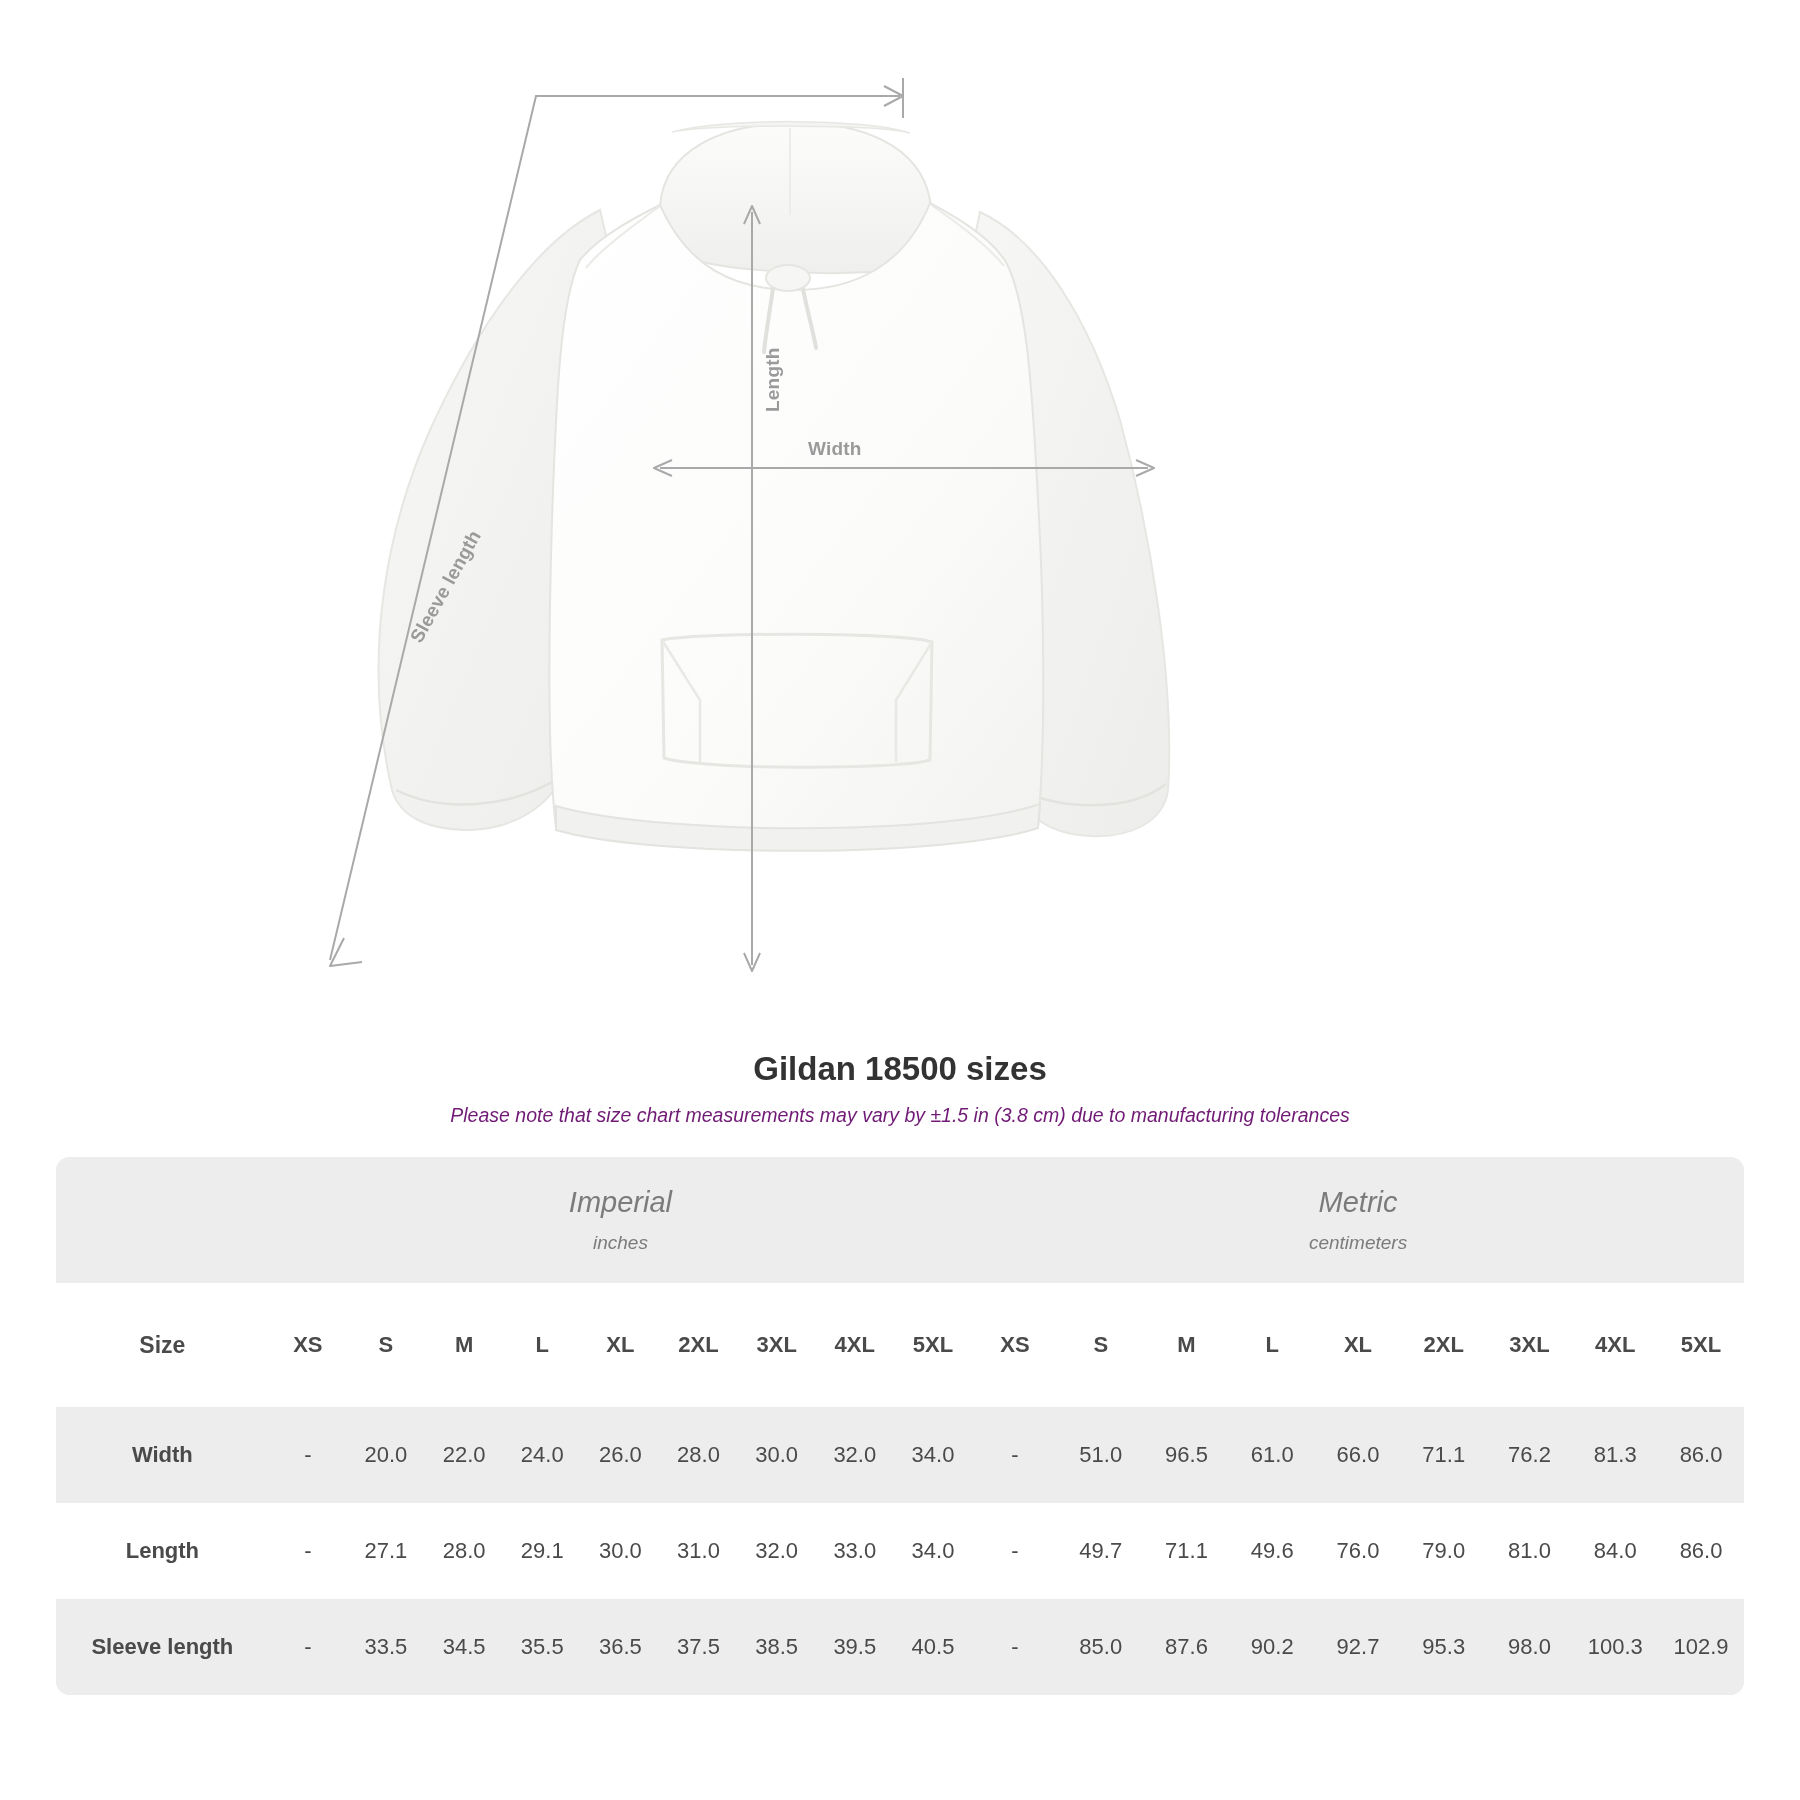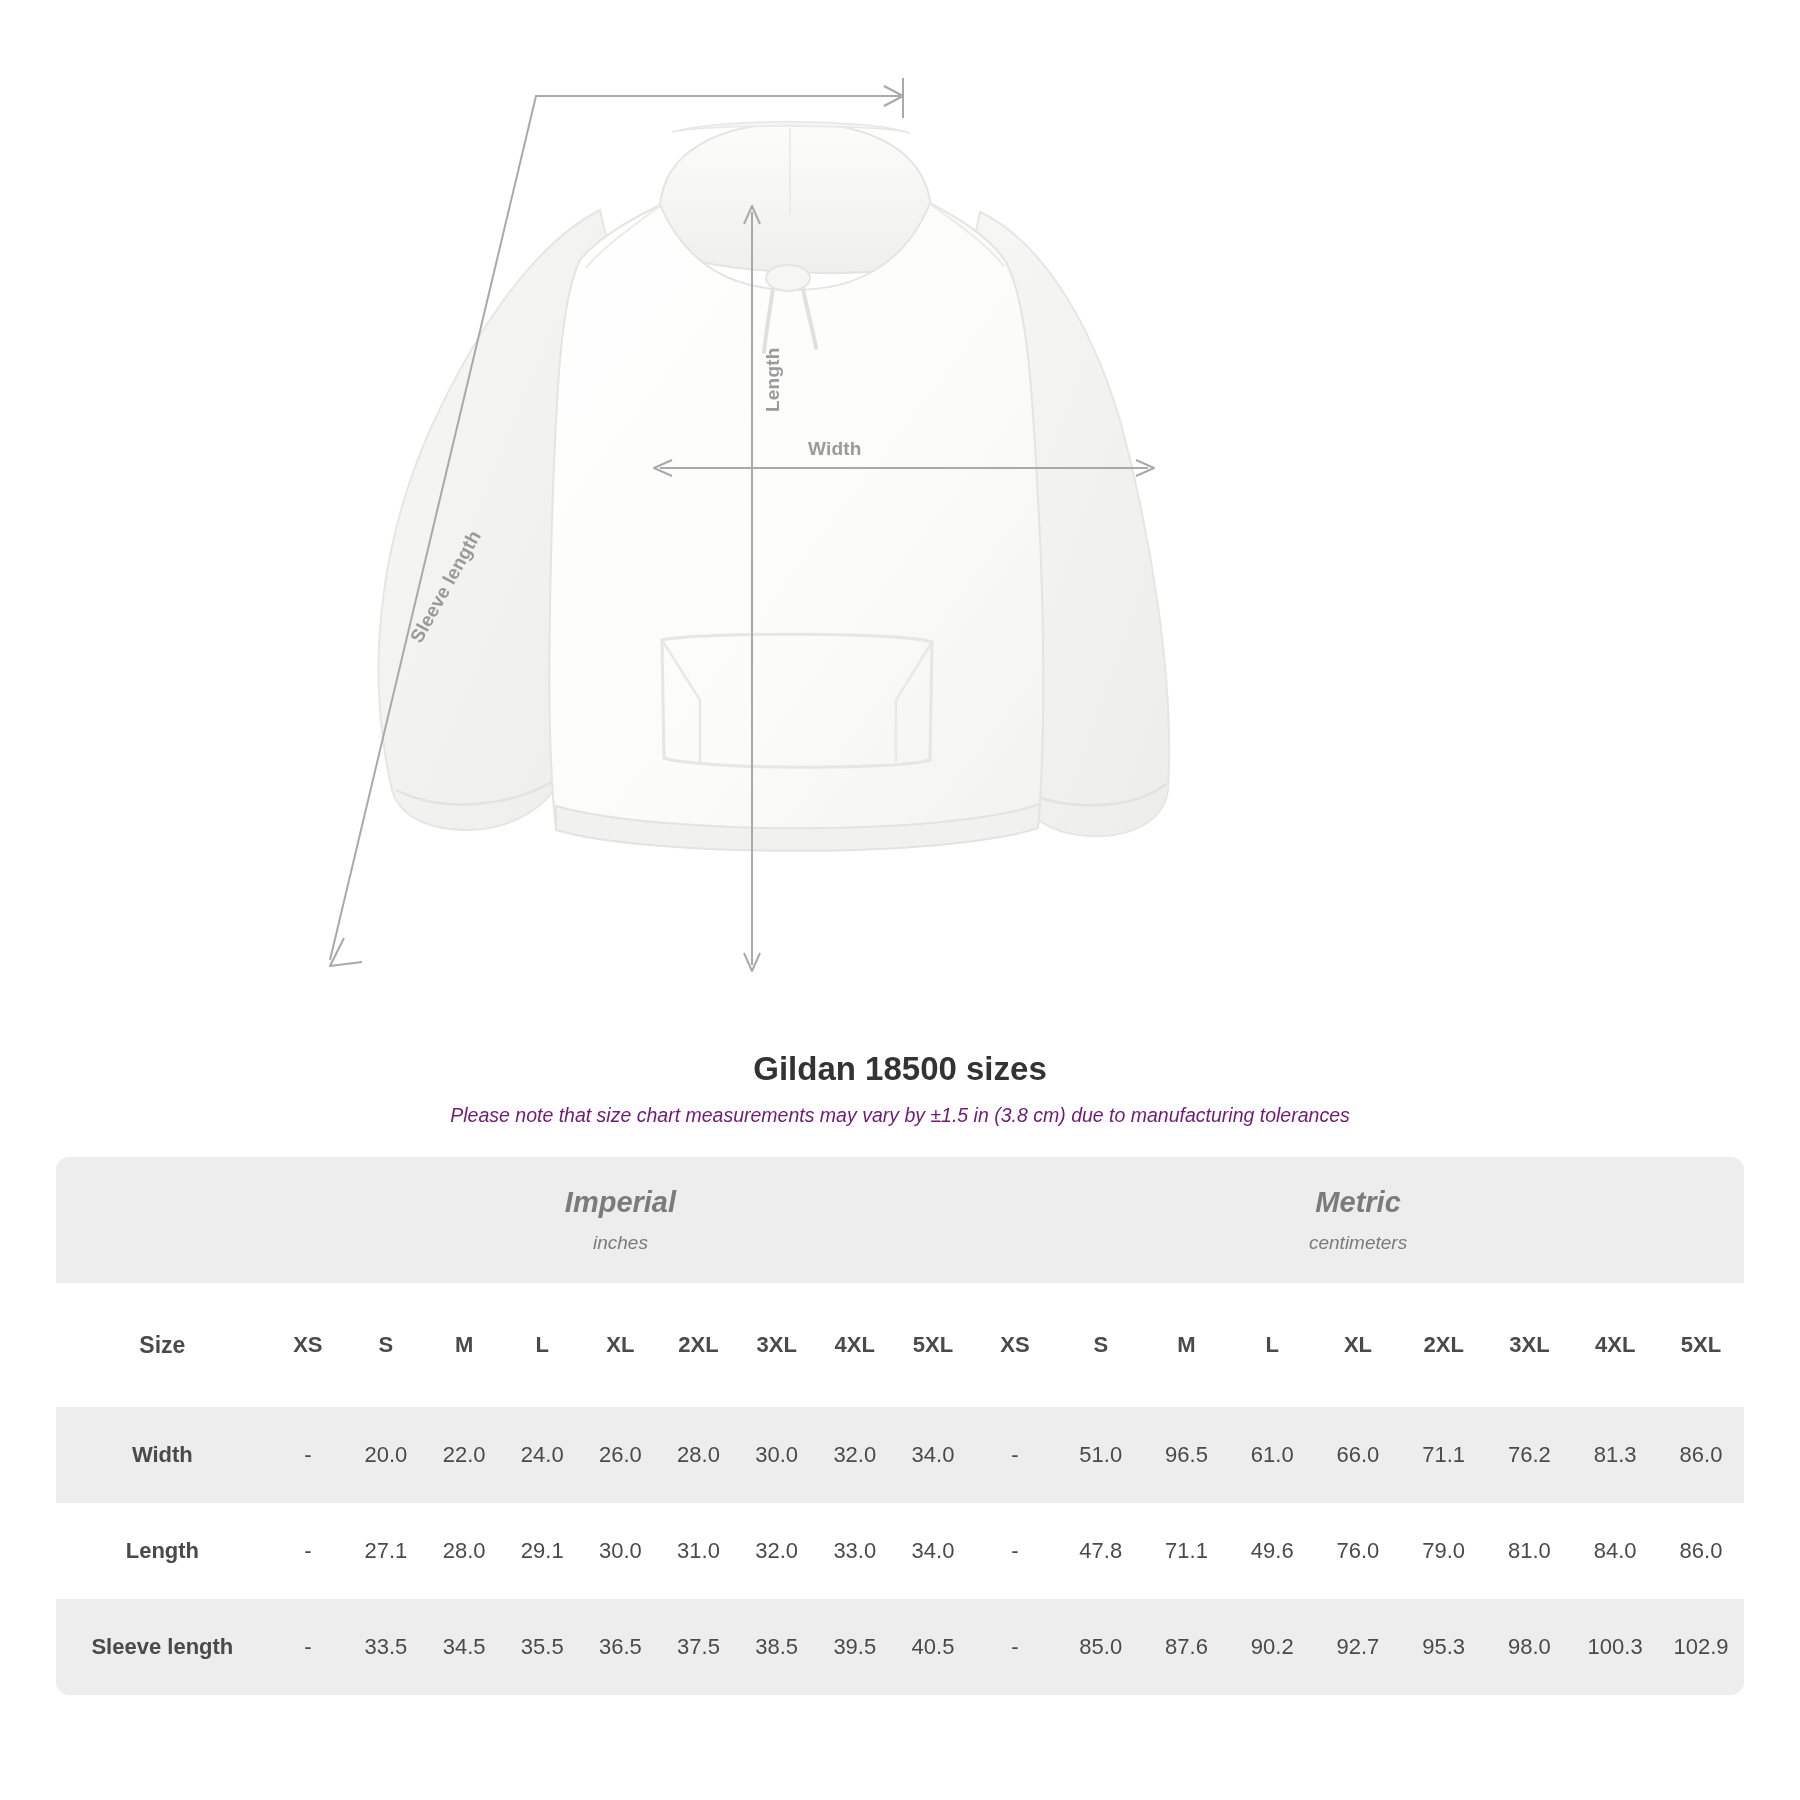--- a/index.html
+++ b/index.html
@@ -85,21 +85,21 @@
     padding: 0;
   }
   
   .unit-row td {
     height: 126px;
     background: #ededed;
     vertical-align: middle;
   }
   .unit-name {
     font-size: 29px;
-    font-weight: bold;
+    font-weight: normal;
     font-style: italic;
     color: #7b7b7b;
     line-height: 1.15;
   }
   .unit-sub {
     font-size: 19px;
     font-style: italic;
     color: #7b7b7b;
     margin-top: 12px;
   }
@@ -286,21 +286,21 @@
           <td>-</td>
           <td>27.1</td>
           <td>28.0</td>
           <td>29.1</td>
           <td>30.0</td>
           <td>31.0</td>
           <td>32.0</td>
           <td>33.0</td>
           <td>34.0</td>
           <td>-</td>
-          <td>47.8</td>
+          <td>49.7</td>
           <td>71.1</td>
           <td>49.6</td>
           <td>76.0</td>
           <td>79.0</td>
           <td>81.0</td>
           <td>84.0</td>
           <td>86.0</td>
         </tr>
 
         <tr class="data-row alt">

